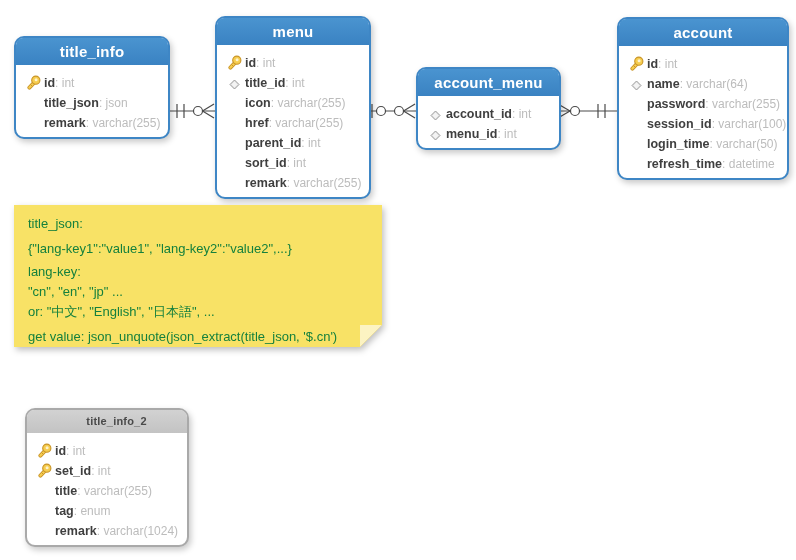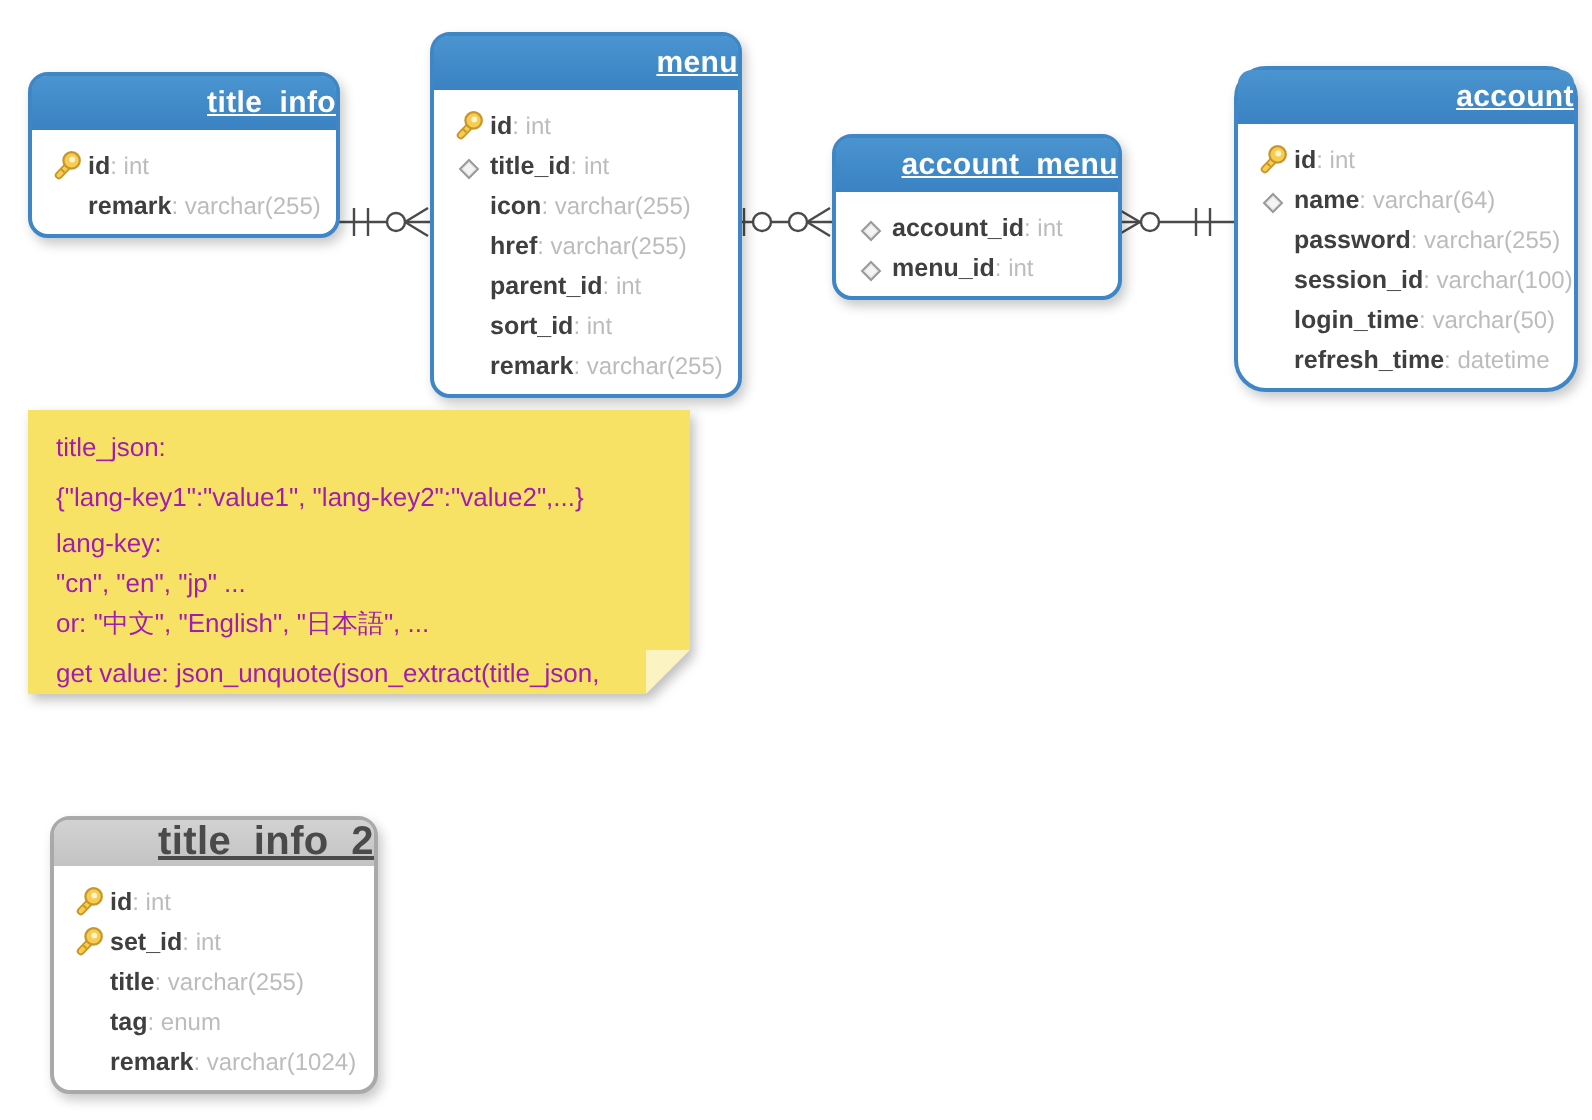--- a/index.html
+++ b/index.html
@@ -12,52 +12,52 @@
   
   #wires { position:absolute; left:0; top:0; width:796px; height:560px; z-index:1; }
 
   
   .tbl {
     position:absolute; z-index:2; background:#ffffff;
     border:2px solid #3e86c5; border-radius:10px;
     box-shadow:2px 3px 6px rgba(0,0,0,.22);
   }
   .tbl .hd {
-    height:27px; line-height:27px; text-align:right;
+    height:27px; line-height:27px; text-align:center;
     background:linear-gradient(#4a94d0,#3a82c2);
     border-bottom:2px solid #ffffff;
     border-radius:7px 7px 0 0;
     color:#ffffff; font-size:15px; font-weight:bold;
-    letter-spacing:.2px; cursor:move;text-decoration:underline;
+    letter-spacing:.2px; cursor:move;
   }
   .tbl .bd { padding:3px 6px 7px 6px; }
   .row { display:flex; align-items:flex-end; height:20px; white-space:nowrap; }
   .icn { width:22px; display:flex; justify-content:center; align-items:center; flex:0 0 22px; }
   .fname { color:#3f3f3f; font-weight:bold; font-size:12.5px; }
   .ftype { color:#bcbcbc; font-size:12px; }
   .ftype::before { content:": "; }
 
   .tbl.gray { border-color:#a9a9a9; }
   .tbl.gray .hd {
     background:linear-gradient(#d2d2d2,#c3c3c3);
-    color:#4a4a4a; font-size:20px; height:23px; line-height:23px;
+    color:#4a4a4a; font-size:11px; height:23px; line-height:23px;
     border-bottom:2px solid #ffffff;
     padding-left:19px;
   }
 
   
   .note-wrap {
     position:absolute; left:14px; top:205px; z-index:2;
     filter:drop-shadow(2px 3px 3px rgba(0,0,0,.25));
   }
   .note {
-    position:relative; width:331px; height:142px; box-sizing:border-box;
+    position:relative; width:368px; height:142px; box-sizing:border-box;
     background:#f8e266; padding:11px 14px 0 14px;
     clip-path:polygon(0 0,100% 0,100% calc(100% - 22px),calc(100% - 22px) 100%,0 100%);
-    color:#a21caf; font-size:13px;
+    color:#15803d; font-size:13px;
   }
   .note .ln { line-height:16px; }
   .note .ln:nth-child(1){ margin-bottom:9px; }
   .note .ln:nth-child(2){ margin-bottom:7px; }
   .note .ln:nth-child(3){ margin-bottom:4px; }
   .note .ln:nth-child(4){ margin-bottom:4px; }
   .note .ln:nth-child(5){ margin-bottom:9px; }
   .note .fold {
     position:absolute; right:0; bottom:0; width:0; height:0;
     border-style:solid; border-width:22px 22px 0 0;
@@ -119,20 +119,25 @@
         <span class="icn">
             <svg width="15" height="15" viewBox="0 0 15 15">
               <use href="#ic-key"></use>
             </svg>
           </span>
         <span class="fname">id</span>
           <span class="ftype">int</span>
       </div>
       <div class="row">
         <span class="icn"></span>
+        <span class="fname">title_json</span>
+          <span class="ftype">json</span>
+      </div>
+      <div class="row">
+        <span class="icn"></span>
         <span class="fname">remark</span>
           <span class="ftype">varchar(255)</span>
       </div>
     </div>
   </div>
 
   <div class="tbl" style="left:215px;top:16px;width:152px;">
     <div class="hd"><span>menu</span></div>
     <div class="bd">
       <div class="row">
@@ -198,21 +203,21 @@
             <svg width="11" height="11" viewBox="0 0 11 11">
               <use href="#ic-diamond"></use>
             </svg>
           </span>
         <span class="fname">menu_id</span>
           <span class="ftype">int</span>
       </div>
     </div>
   </div>
 
-  <div class="tbl" style="left:617px;top:33px;width:168px;border-radius:16px;">
+  <div class="tbl" style="left:617px;top:17px;width:168px;">
     <div class="hd"><span>account</span></div>
     <div class="bd">
       <div class="row">
         <span class="icn">
             <svg width="15" height="15" viewBox="0 0 15 15">
               <use href="#ic-key"></use>
             </svg>
           </span>
         <span class="fname">id</span>
           <span class="ftype">int</span>

